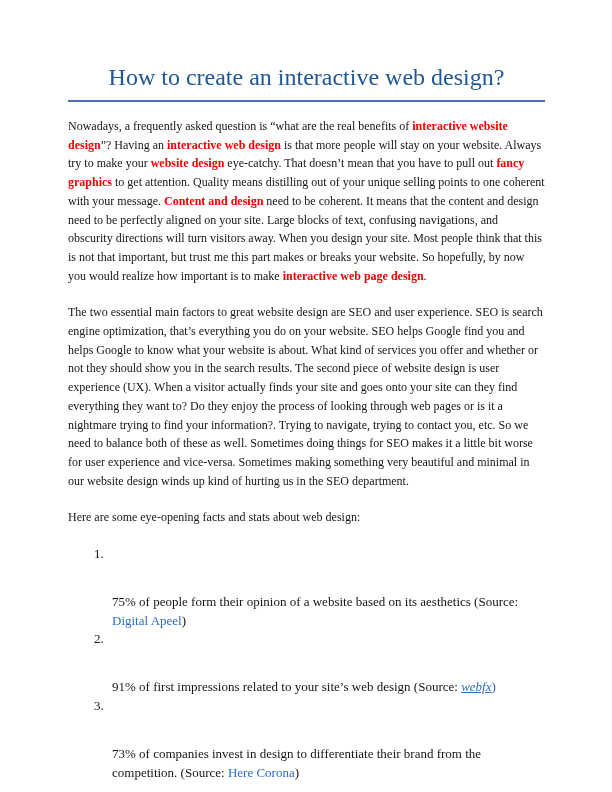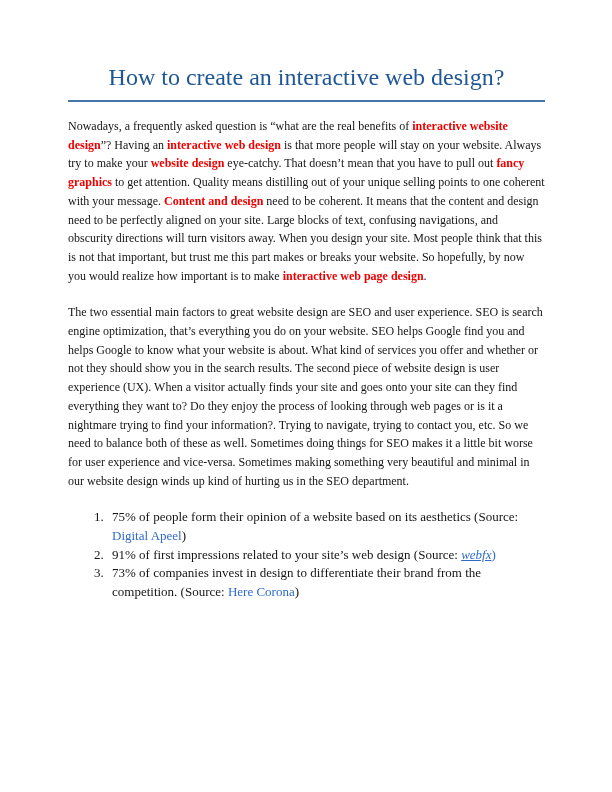--- a/index.html
+++ b/index.html
@@ -43,34 +43,35 @@
     line-height:18.7px;
   }
   .fact{
     display:flex;
     margin-left:26px;
   }
   .marker{
     width:18px;
     flex-shrink:0;
   }
-  .ftext{ flex:1; }
+  .ftext{ flex:1;margin-top:48px; }
 </style>
 </head>
 <body>
 
 <div class="page">
   <div class="content">
 
     <h1 class="title">How to create an interactive web design?</h1>
 
     <p class="body-par"><span>Nowadays, a frequently asked question is “what are the real benefits of </span><span class="seg-red">interactive website design</span><span>”? Having an </span><span class="seg-red">interactive web design</span><span> is that more people will stay on your website. Always try to make your </span><span class="seg-red">website design</span><span> eye-catchy. That doesn’t mean that you have to pull out </span><span class="seg-red">fancy graphics</span><span> to get attention. Quality means distilling out of your unique selling points to one coherent with your message. </span><span class="seg-red">Content and design</span><span> need to be coherent. It means that the content and design need to be perfectly aligned on your site. Large blocks of text, confusing navigations, and obscurity directions will turn visitors away. When you design your site. Most people think that this is not that important, but trust me this part makes or breaks your website. So hopefully, by now you would realize how important is to make </span><span class="seg-red">interactive web page design</span><span>.</span></p>
 
     <p class="body-par"><span>The two essential main factors to great website design are SEO and user experience. SEO is search engine optimization, that’s everything you do on your website. SEO helps Google find you and helps Google to know what your website is about. What kind of services you offer and whether or not they should show you in the search results. The second piece of website design is user experience (UX). When a visitor actually finds your site and goes onto your site can they find everything they want to? Do they enjoy the process of looking through web pages or is it a nightmare trying to find your information?. Trying to navigate, trying to contact you, etc. So we need to balance both of these as well. Sometimes doing things for SEO makes it a little bit worse for user experience and vice-versa. Sometimes making something very beautiful and minimal in our website design winds up kind of hurting us in the SEO department.</span></p>
 
+    <p class="body-par">Here are some eye-opening facts and stats about web design:</p>
 
     <ol class="facts">
       <li class="fact">
         <span class="marker">1.</span>
         <span class="ftext"><span>75% of people form their opinion of a website based on its aesthetics (Source: </span><span class="seg-link">Digital Apeel</span><span>)</span></span>
       </li>
       <li class="fact">
         <span class="marker">2.</span>
         <span class="ftext"><span>91% of first impressions related to your site’s web design (Source: </span><span class="seg-linku">webfx</span><span class="seg-link">)</span></span>
       </li>

